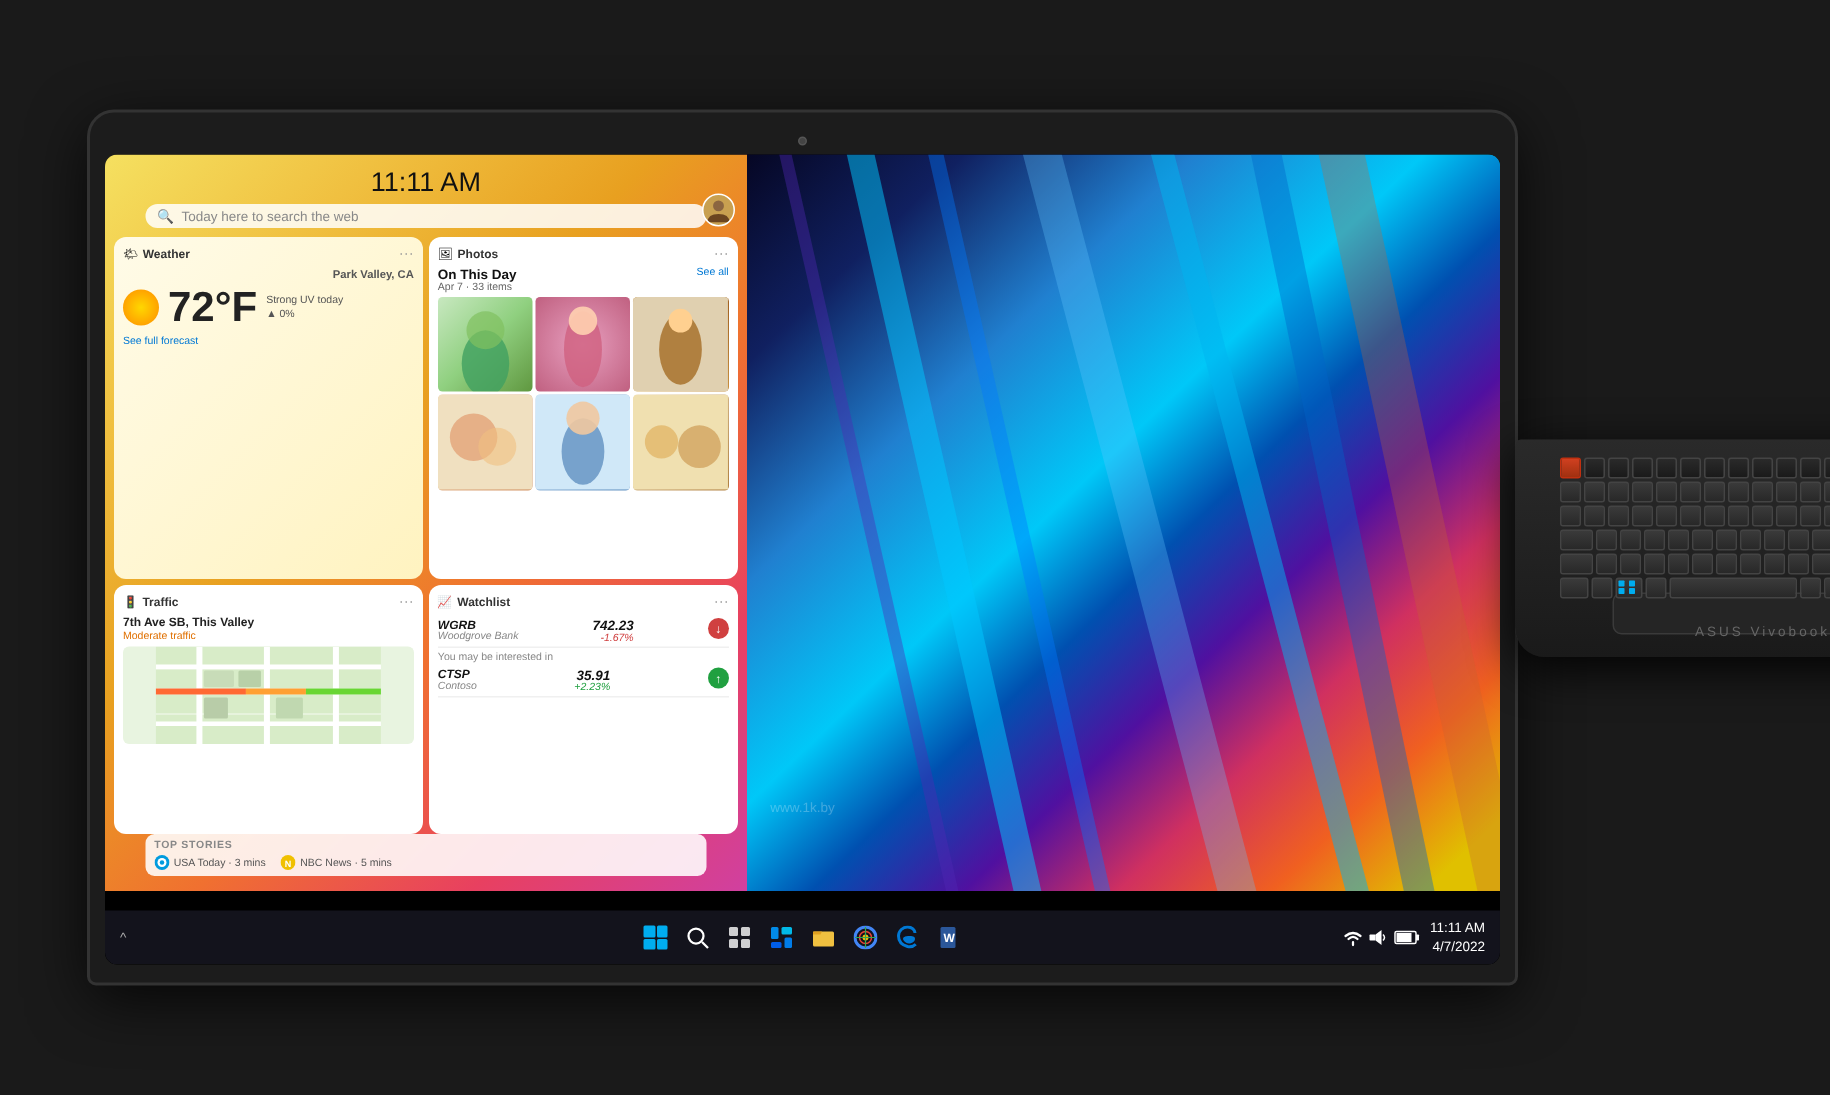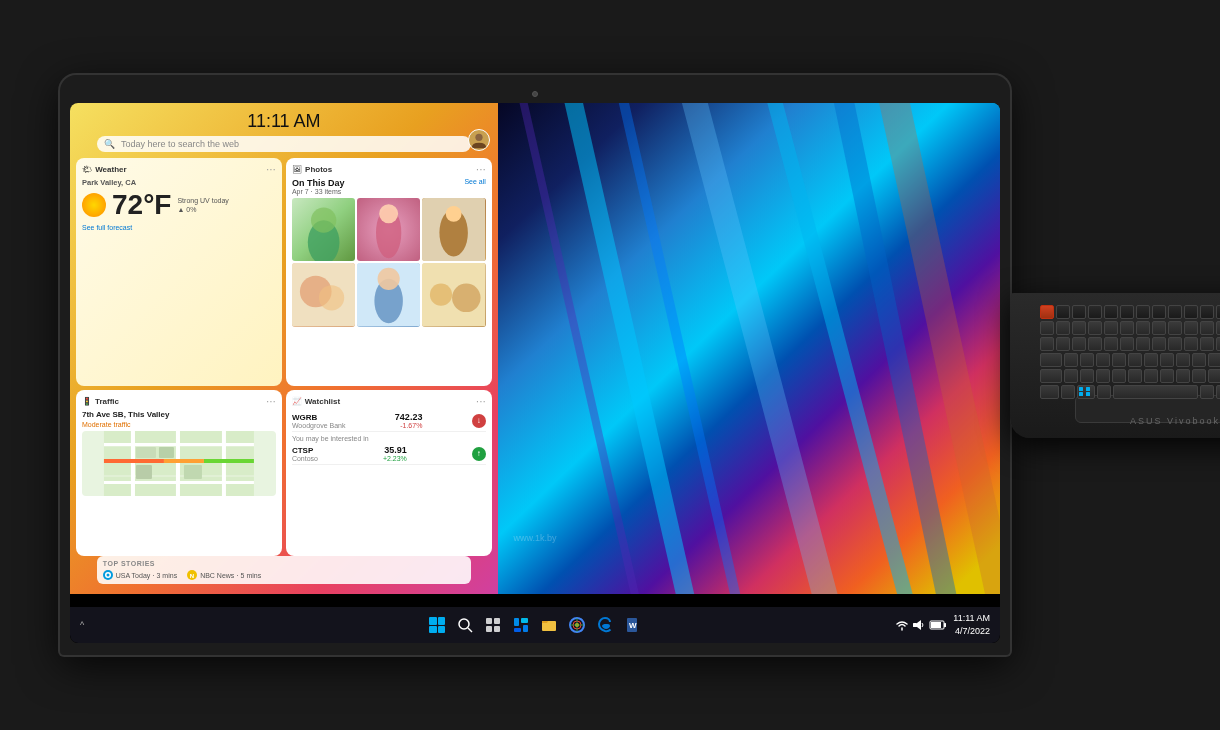--- a/index.html
+++ b/index.html
@@ -200,20 +200,21 @@
     }
 
     
     .weather-widget {
       background: linear-gradient(135deg, #fffbe8, #fff3c0);
     }
     .weather-location {
       font-size: 7.5px;
       color: #555;
       font-weight: 600;
+      text-align: right;
     }
     .weather-temp-row {
       display: flex;
       align-items: center;
       gap: 6px;
       margin: 2px 0;
     }
     .weather-sun {
       width: 24px;
       height: 24px;
@@ -313,23 +314,23 @@
       overflow: hidden;
     }
 
     
     .watchlist-widget {
       background: #fff;
     }
     .stock-row {
       display: flex;
       justify-content: space-between;
-      align-items: center;
       padding: 2px 0;
       border-bottom: 1px solid #f0f0f0;
+      font-style: italic;
     }
     .stock-name {
       font-size: 8px;
       font-weight: 700;
       color: #111;
     }
     .stock-company {
       font-size: 7px;
       color: #888;
     }

